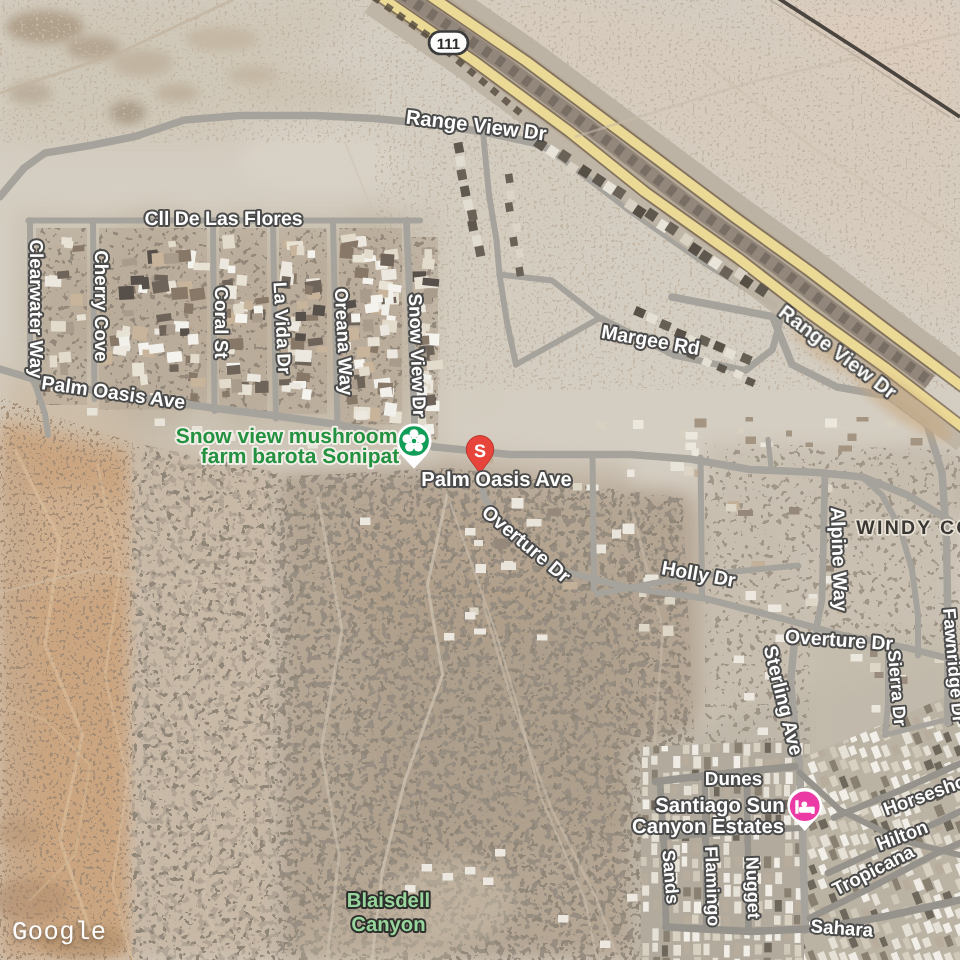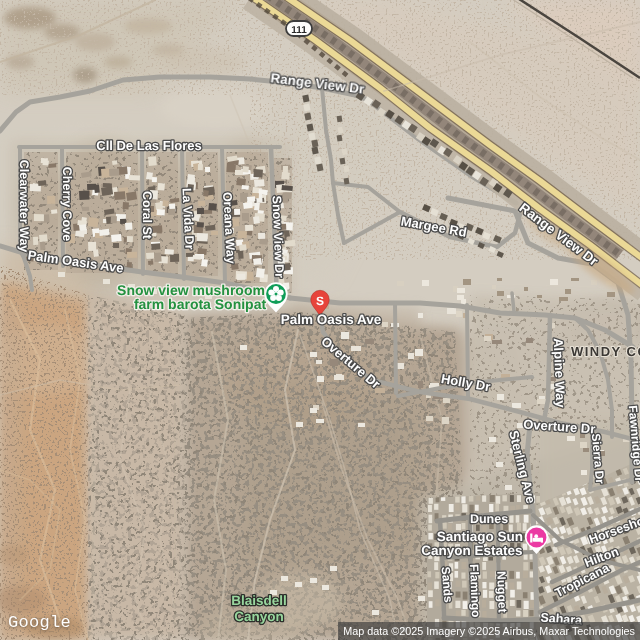--- a/index.html
+++ b/index.html
@@ -1602,15 +1602,14 @@
         <text x="443" y="585" font-size="12" font-weight="bold" fill="#ffffff" stroke="#4a4a4a" stroke-width="2.6" paint-order="stroke" stroke-linejoin="round" text-anchor="middle" font-family="Liberation Sans, sans-serif" transform="rotate(85 443 585)">Sands</text>
         <text x="471" y="591" font-size="12" font-weight="bold" fill="#ffffff" stroke="#4a4a4a" stroke-width="2.6" paint-order="stroke" stroke-linejoin="round" text-anchor="middle" font-family="Liberation Sans, sans-serif" transform="rotate(88 471 591)">Flamingo</text>
         <text x="498" y="592" font-size="12" font-weight="bold" fill="#ffffff" stroke="#4a4a4a" stroke-width="2.6" paint-order="stroke" stroke-linejoin="round" text-anchor="middle" font-family="Liberation Sans, sans-serif" transform="rotate(88 498 592)">Nugget</text>
         <text x="561" y="623" font-size="12.5" font-weight="bold" fill="#ffffff" stroke="#4a4a4a" stroke-width="2.6" paint-order="stroke" stroke-linejoin="round" text-anchor="middle" font-family="Liberation Sans, sans-serif" transform="rotate(4 561 623)">Sahara</text>
         <text x="191" y="295" font-size="14" font-weight="bold" fill="#23913f" stroke="#f2efe9" stroke-width="2.6" paint-order="stroke" stroke-linejoin="round" text-anchor="middle" font-family="Liberation Sans, sans-serif">Snow view mushroom</text>
         <text x="200" y="308.5" font-size="14" font-weight="bold" fill="#23913f" stroke="#f2efe9" stroke-width="2.6" paint-order="stroke" stroke-linejoin="round" text-anchor="middle" font-family="Liberation Sans, sans-serif">farm barota Sonipat</text>
         <text x="259" y="604.5" font-size="13.5" font-weight="bold" fill="#98d69e" stroke="#2c2e2b" stroke-width="2.6" paint-order="stroke" stroke-linejoin="round" text-anchor="middle" font-family="Liberation Sans, sans-serif">Blaisdell</text>
         <text x="259" y="620.5" font-size="13.5" font-weight="bold" fill="#98d69e" stroke="#2c2e2b" stroke-width="2.6" paint-order="stroke" stroke-linejoin="round" text-anchor="middle" font-family="Liberation Sans, sans-serif">Canyon</text>
       </g>
 </svg>
-<div id="attr">Map data ©2025 Imagery ©2025 Airbus, Maxar Technologies</div>
 <div id="glogo">Google</div>
 </div>
 
 </body></html>

